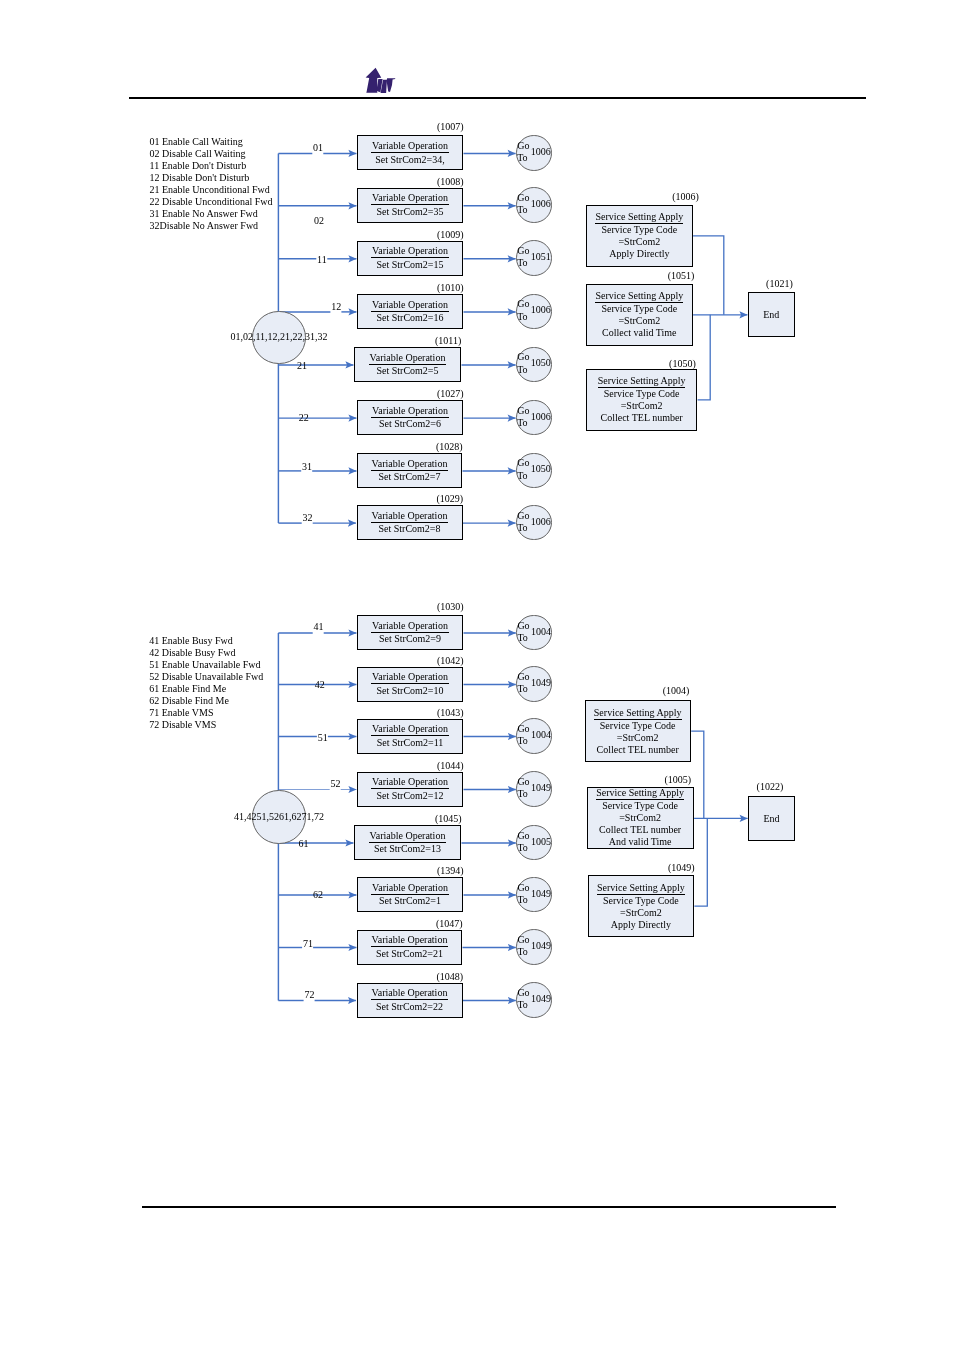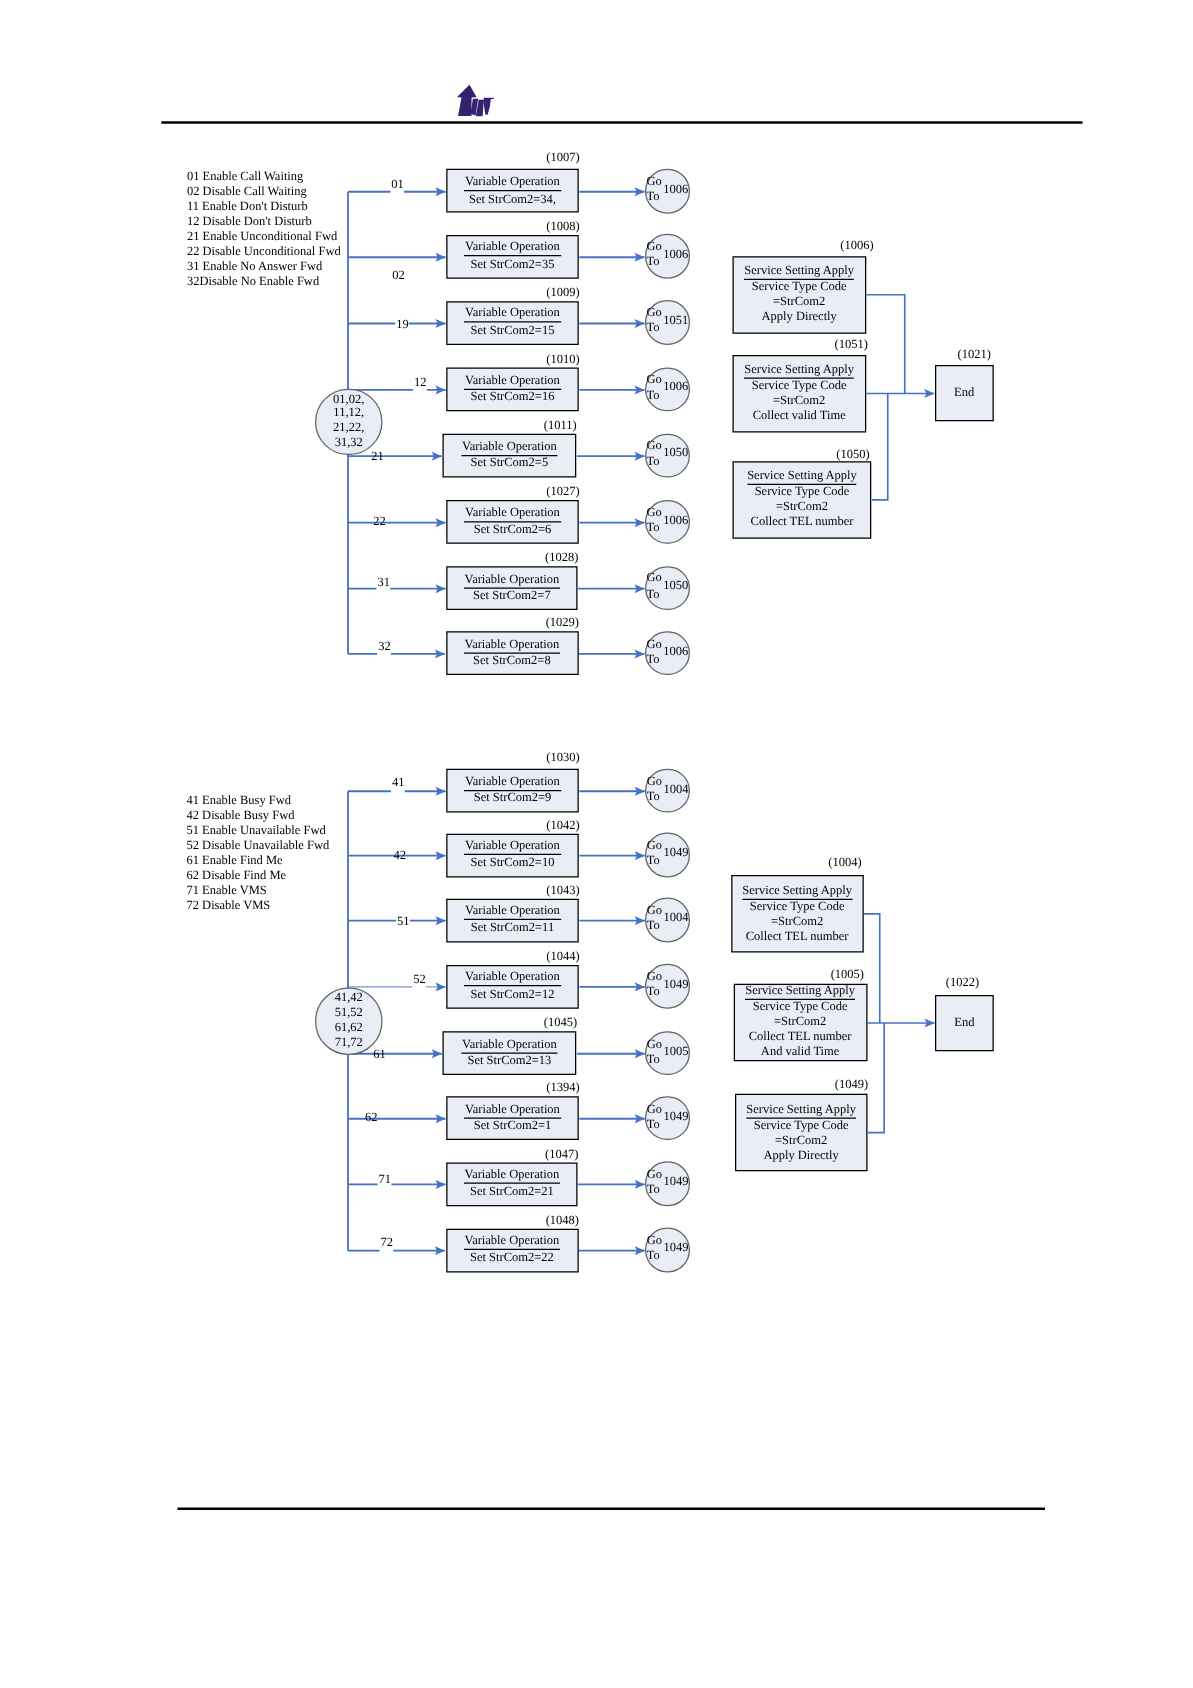--- a/index.html
+++ b/index.html
@@ -19,21 +19,21 @@
   .apply{display:flex;flex-direction:column;align-items:center;justify-content:center;}
   .apply .a1{transform:translateZ(0);font-size:10px;line-height:12px;border-bottom:1.1px solid #000;}
   .apply .ab{transform:translateZ(0);font-size:10px;line-height:12px;}
   .endbox{display:flex;align-items:center;justify-content:center;font-size:10px;}
   .endbox > div{transform:translateZ(0);}
   .circ{position:absolute;box-sizing:border-box;border-radius:50%;background:#e8edf6;
         border:0.9px solid #636363;display:flex;flex-direction:row;
         align-items:center;justify-content:center;padding-bottom:1.6px;}
   .circ span{transform:translateZ(0);font-size:10px;line-height:12.2px;display:block;}
   .dec{position:absolute;box-sizing:border-box;border-radius:50%;background:#e8edf6;
-       border:0.9px solid #636363;display:flex;flex-direction:column;
+       border:0.9px solid #636363;display:flex;flex-direction:row;
        align-items:center;justify-content:center;}
   .dec span{transform:translateZ(0);font-size:10px;line-height:11.8px;display:block;}
   .tag{transform:translateZ(0);position:absolute;font-size:10px;line-height:11px;white-space:nowrap;}
   .elabel{transform:translateZ(0);position:absolute;font-size:10px;line-height:11px;white-space:nowrap;}
   .elabel.gapbg{background:transparent;}
   .legend{position:absolute;font-size:10px;line-height:12.0px;white-space:nowrap;}
   .legend > div{transform:translateZ(0);}
 </style>
 </head>
 <body>
@@ -112,21 +112,21 @@
 
   <div>
    <div class="legend" style="left:149.5px;top:136.2px;">
     <div>01 Enable Call Waiting</div>
     <div>02 Disable Call Waiting</div>
     <div>11 Enable Don't Disturb</div>
     <div>12 Disable Don't Disturb</div>
     <div>21 Enable Unconditional Fwd</div>
     <div>22 Disable Unconditional Fwd</div>
     <div>31 Enable No Answer Fwd</div>
-    <div>32Disable No Enable Fwd</div>
+    <div>32Disable No Answer Fwd</div>
    </div>
    <div class="dec" style="left: 252.3px; top: 310.5px; width: 53.4px; height: 53.4px; background: rgb(232, 237, 246); border-color: rgb(99, 99, 99);">
     <span>01,02,</span>
     <span>11,12,</span>
     <span>21,22,</span>
     <span>31,32</span>
    </div>
    <div class="elabel gapbg" style="left:313.1px;top:141.5px;">01</div>
    <div class="tag" style="left:437.0px;top:121.3px;">(1007)</div>
    <div class="node proc" style="left: 357px; top: 135.3px; width: 106px; height: 35px; background: rgb(232, 237, 246); border-color: rgb(0, 0, 0);">
@@ -140,21 +140,21 @@
    <div class="elabel" style="left:313.9px;top:200.5px;margin-top:14px;">02</div>
    <div class="tag" style="left:437.0px;top:176.0px;">(1008)</div>
    <div class="node proc" style="left: 357px; top: 187.7px; width: 106px; height: 35px; background: rgb(232, 237, 246); border-color: rgb(0, 0, 0);">
     <div class="t1">Variable Operation</div>
     <div class="t2">Set StrCom2=35</div>
    </div>
    <div class="circ" style="left: 516.2px; top: 187.4px; width: 35.5px; height: 35.5px; background: rgb(232, 237, 246); border-color: rgb(99, 99, 99);">
     <span>Go To</span>
     <span>1006</span>
    </div>
-   <div class="elabel gapbg" style="left:317.1px;top:254.4px;">19</div>
+   <div class="elabel gapbg" style="left:317.1px;top:254.4px;">11</div>
    <div class="tag" style="left:437.0px;top:229.0px;">(1009)</div>
    <div class="node proc" style="left: 357px; top: 240.7px; width: 106px; height: 35px; background: rgb(232, 237, 246); border-color: rgb(0, 0, 0);">
     <div class="t1">Variable Operation</div>
     <div class="t2">Set StrCom2=15</div>
    </div>
    <div class="circ" style="left: 516.2px; top: 240.4px; width: 35.5px; height: 35.5px; background: rgb(232, 237, 246); border-color: rgb(99, 99, 99);">
     <span>Go To</span>
     <span>1051</span>
    </div>
    <div class="elabel gapbg" style="left:331.2px;top:300.7px;">12</div>
@@ -294,21 +294,21 @@
    <div class="elabel" style="left:298.5px;top:837.8px;">61</div>
    <div class="tag" style="left:435.0px;top:813.3px;">(1045)</div>
    <div class="node proc" style="left: 354px; top: 825px; width: 107px; height: 35px; background: rgb(232, 237, 246); border-color: rgb(0, 0, 0);">
     <div class="t1">Variable Operation</div>
     <div class="t2">Set StrCom2=13</div>
    </div>
    <div class="circ" style="left: 516.4px; top: 824.8px; width: 35.5px; height: 35.5px; background: rgb(232, 237, 246); border-color: rgb(99, 99, 99);">
     <span>Go To</span>
     <span>1005</span>
    </div>
-   <div class="elabel" style="left:292px;top:889.3px;">62</div>
+   <div class="elabel" style="left:313px;top:889.3px;">62</div>
    <div class="tag" style="left:437.0px;top:865.3px;">(1394)</div>
    <div class="node proc" style="left: 357px; top: 877px; width: 106px; height: 35px; background: rgb(232, 237, 246); border-color: rgb(0, 0, 0);">
     <div class="t1">Variable Operation</div>
     <div class="t2">Set StrCom2=1</div>
    </div>
    <div class="circ" style="left: 516.4px; top: 876.8px; width: 35.5px; height: 35.5px; background: rgb(232, 237, 246); border-color: rgb(99, 99, 99);">
     <span>Go To</span>
     <span>1049</span>
    </div>
    <div class="elabel gapbg" style="left:302.9px;top:938.3px;">71</div>

